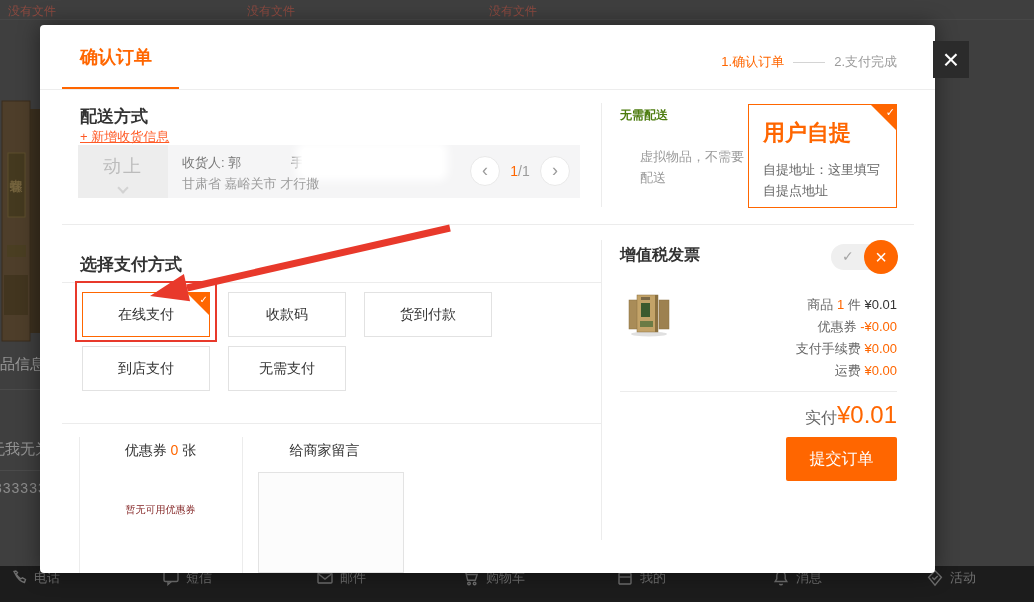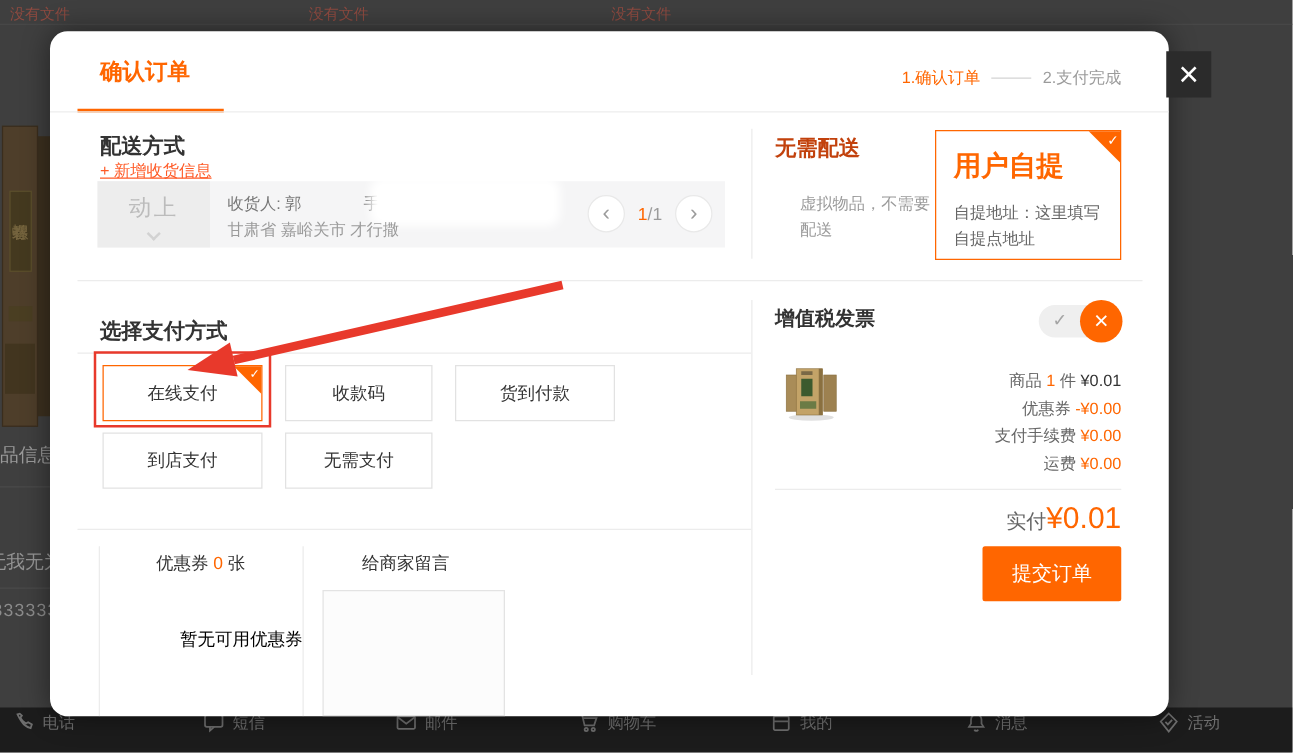--- a/index.html
+++ b/index.html
@@ -12,21 +12,21 @@
   .bg-line { position:absolute; height:1px; background:#4b4b4b; }
   .bg-text { position:absolute; color:#9a9a9a; white-space:nowrap; }
   #bg-product { position:absolute; left:0; top:95px; width:42px; height:250px; }
 
   
   #bottom-bar { position:absolute; left:0; top:566px; width:1034px; height:36px; background:#1c1c1c; z-index:2; }
   .bar-item { position:absolute; top:3px; display:flex; align-items:center; gap:6px; color:#6e6e6e; font-size:13px; }
   .bar-item svg { stroke:#6e6e6e; fill:none; stroke-width:1.4; }
 
   
-  #modal { position:absolute; left:40px; top:25px; width:895px; height:548px; background:#fff; border-radius:14px; box-shadow:0 0 22px rgba(0,0,0,.45); z-index:5; overflow:hidden; }
+  #modal { position:absolute; left:40px; top:25px; width:895px; height:548px; background:#fff; border-radius:4px; box-shadow:0 0 22px rgba(0,0,0,.45); z-index:5; overflow:hidden; }
   #close-btn { position:absolute; left:933px; top:41px; width:36px; height:37px; background:#2b2b2b; color:#fff; z-index:6; display:flex; align-items:center; justify-content:center; font-size:28px; line-height:1; cursor:pointer; font-weight:300; }
 
   .accent { color:#ff6600; }
   #modal-title { position:absolute; left:40px; top:20px; font-size:18px; color:#ff6600; }
   #title-underline { position:absolute; left:22px; top:62px; width:117px; height:3px; background:#ff6600; }
   #header-line { position:absolute; left:0; top:64px; width:895px; height:1px; background:#ededed; }
   #steps { position:absolute; right:38px; top:28px; display:flex; align-items:center; font-size:13px; }
   #steps .dash { width:32px; height:1px; background:#d4d4d4; margin:0 9px; }
   #steps .step2 { color:#9b9b9b; }
 
@@ -44,21 +44,21 @@
   #addr-line1 { position:absolute; left:104px; top:9px; font-size:13px; color:#777; }
   #addr-line1 .phone-label { margin-left:46px; }
   #phone-blur { position:absolute; left:224px; top:3px; width:140px; height:27px; background:#fff; border-radius:4px; box-shadow:0 0 8px 6px #ffffff; }
   #addr-line2 { position:absolute; left:104px; top:30px; font-size:13px; color:#9b9b9b; }
   .pg-btn { position:absolute; top:11px; width:30px; height:30px; border:1px solid #e9e9e9; background:#fff; border-radius:50%; color:#9b9b9b; font-size:18px; display:flex; align-items:center; justify-content:center; cursor:pointer; line-height:1; padding-bottom:2px; }
   #pg-prev { left:392px; } #pg-next { left:462px; }
   #pg-text { position:absolute; left:422px; top:18px; width:40px; text-align:center; font-size:14px; color:#9b9b9b; }
 
   
   #opt-nodelivery { position:absolute; left:580px; top:82px; width:130px; cursor:pointer; }
-  #opt-nodelivery h3 { font-size:17px; color:#c2410c; font-weight:bold; }
+  #opt-nodelivery h3 { font-size:12px; color:#4d7c0f; font-weight:bold; }
   #opt-nodelivery p { margin-top:22px; font-size:13px; color:#9b9b9b; line-height:21px;margin-left:20px; }
   #opt-pickup { position:absolute; left:708px; top:79px; width:149px; height:104px; border:1px solid #ff6600; padding:13px 14px; cursor:pointer; }
   #opt-pickup h3 { font-size:22px; color:#ff6600; font-weight:bold; }
   #opt-pickup p { margin-top:11px; font-size:13px; color:#666; line-height:21px; }
   .corner-badge { position:absolute; top:0; right:0; width:0; height:0; border-top:25px solid #ff6600; border-left:25px solid transparent; }
   .corner-badge span { position:absolute; top:-24px; right:1px; color:#fff; font-size:11px; }
   .corner-badge.small { border-top-width:22px; border-left-width:22px; }
   .corner-badge.small span { top:-21px; right:1px; font-size:10px; }
 
   
@@ -68,21 +68,21 @@
   .pay-btn { height:45px; border:1px solid #e2e2e2; background:#fff; font-size:14px; color:#333; display:flex; align-items:center; justify-content:center; cursor:pointer; position:relative; font-family:inherit; }
   .w128 { width:128px; } .w118 { width:118px; }
   .pay-btn.selected { border-color:#ff6600; }
 
   
   #anno-box { position:absolute; left:35px; top:256px; width:142px; height:61px; border:2px solid #e8392b; z-index:8; pointer-events:none; }
   #anno-arrow { position:absolute; left:0; top:0; z-index:8; pointer-events:none; }
 
   
   #coupon-title { position:absolute; left:39px; top:417px; width:163px; text-align:center; font-size:14px; color:#333; }
-  #coupon-empty { position:absolute; left:39px; top:478px; width:163px; text-align:right; font-size:14px; color:#000000; }
+  #coupon-empty { position:absolute; left:39px; top:478px; width:163px; text-align:center; font-size:10px; color:#7f1d1d; }
   #msg-heading { position:absolute; left:202px; top:417px; width:165px; text-align:center; font-size:14px; color:#333; }
   #msg-box { position:absolute; left:218px; top:447px; width:146px; height:101px; border:1px solid #e3e3e3; background:#fcfcfc; resize:none; outline:none; }
 
   
   #invoice-heading { position:absolute; left:580px; top:220px; font-size:16px; color:#333; font-weight:bold; }
   #invoice-toggle { position:absolute; left:791px; top:219px; width:64px; height:26px; background:#efefef; border-radius:13px; cursor:pointer; }
   #invoice-toggle .t-check { position:absolute; left:11px; top:4px; color:#a5a5a5; font-size:14px; }
   #invoice-toggle .t-off { position:absolute; right:-3px; top:-4px; width:34px; height:34px; background:#ff6600; border-radius:50%; color:#fff; display:flex; align-items:center; justify-content:center; font-size:20px; line-height:1; }
   #thumb { position:absolute; left:588px; top:266px; }
   #summary-rows { position:absolute; left:620px; top:269px; width:237px; text-align:right; font-size:13px; color:#666; }

